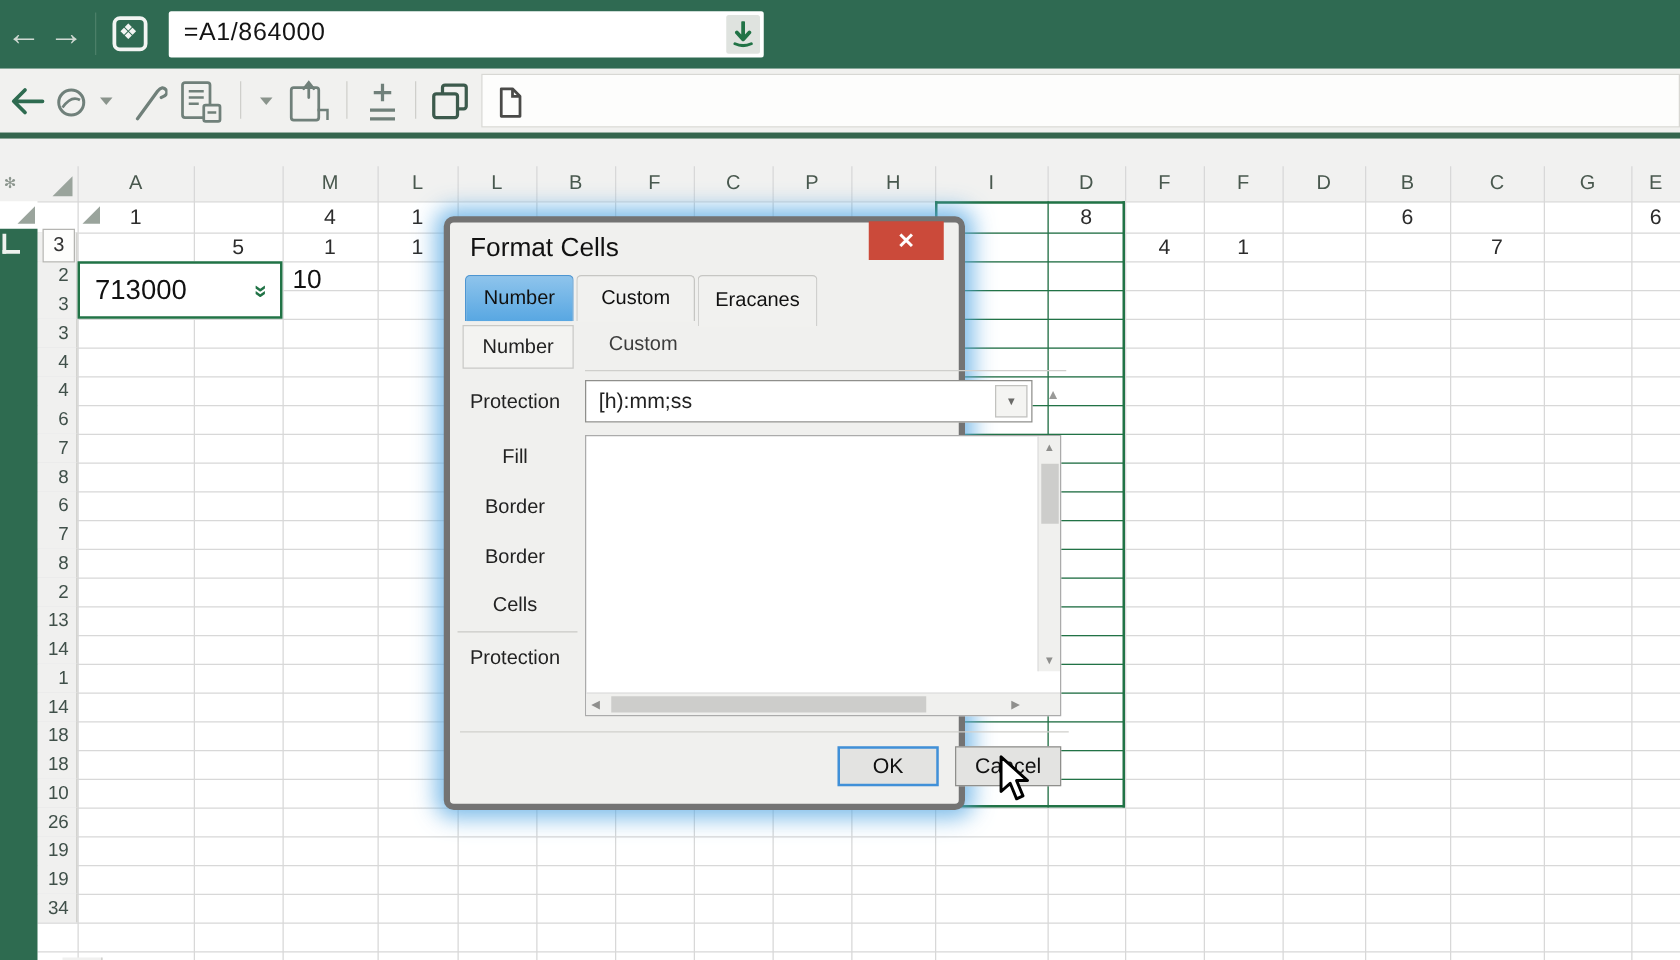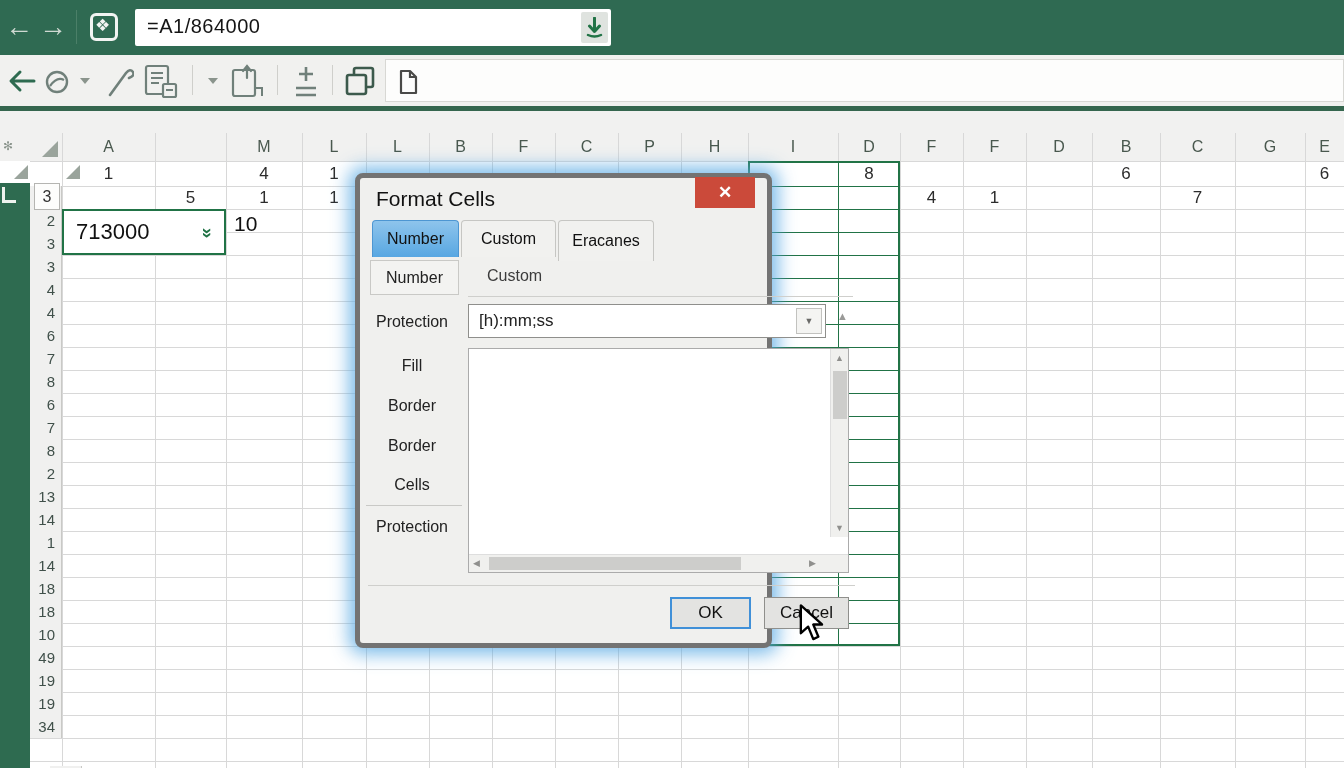--- a/index.html
+++ b/index.html
@@ -232,21 +232,21 @@
       <div class="row-header" style="top: 531px; height: 23px;">1</div>
       <div class="gridline-h" style="left: 30px; top: 554px; width: 1314px;"></div>
       <div class="row-header" style="top: 554px; height: 23px;">14</div>
       <div class="gridline-h" style="left: 30px; top: 577px; width: 1314px;"></div>
       <div class="row-header" style="top: 577px; height: 23px;">18</div>
       <div class="gridline-h" style="left: 30px; top: 600px; width: 1314px;"></div>
       <div class="row-header" style="top: 600px; height: 23px;">18</div>
       <div class="gridline-h" style="left: 30px; top: 623px; width: 1314px;"></div>
       <div class="row-header" style="top: 623px; height: 23px;">10</div>
       <div class="gridline-h" style="left: 30px; top: 646px; width: 1314px;"></div>
-      <div class="row-header" style="top: 646px; height: 23px;">49</div>
+      <div class="row-header" style="top: 646px; height: 23px;">26</div>
       <div class="gridline-h" style="left: 30px; top: 669px; width: 1314px;"></div>
       <div class="row-header" style="top: 669px; height: 23px;">19</div>
       <div class="gridline-h" style="left: 30px; top: 692px; width: 1314px;"></div>
       <div class="row-header" style="top: 692px; height: 23px;">19</div>
       <div class="gridline-h" style="left: 30px; top: 715px; width: 1314px;"></div>
       <div class="row-header" style="top: 715px; height: 23px;">34</div>
       <div class="gridline-h" style="left: 30px; top: 738px; width: 1314px;"></div>
       <div class="row-header" style="top: 766px; height: 23px; margin-left: 20px;">35</div>
       <div class="gridline-h" style="left: 30px; top: 761px; width: 1314px;"></div>
       <div class="cell-value" style="left: 62px; top: 161px; width: 93px; height: 25px;">1</div>

